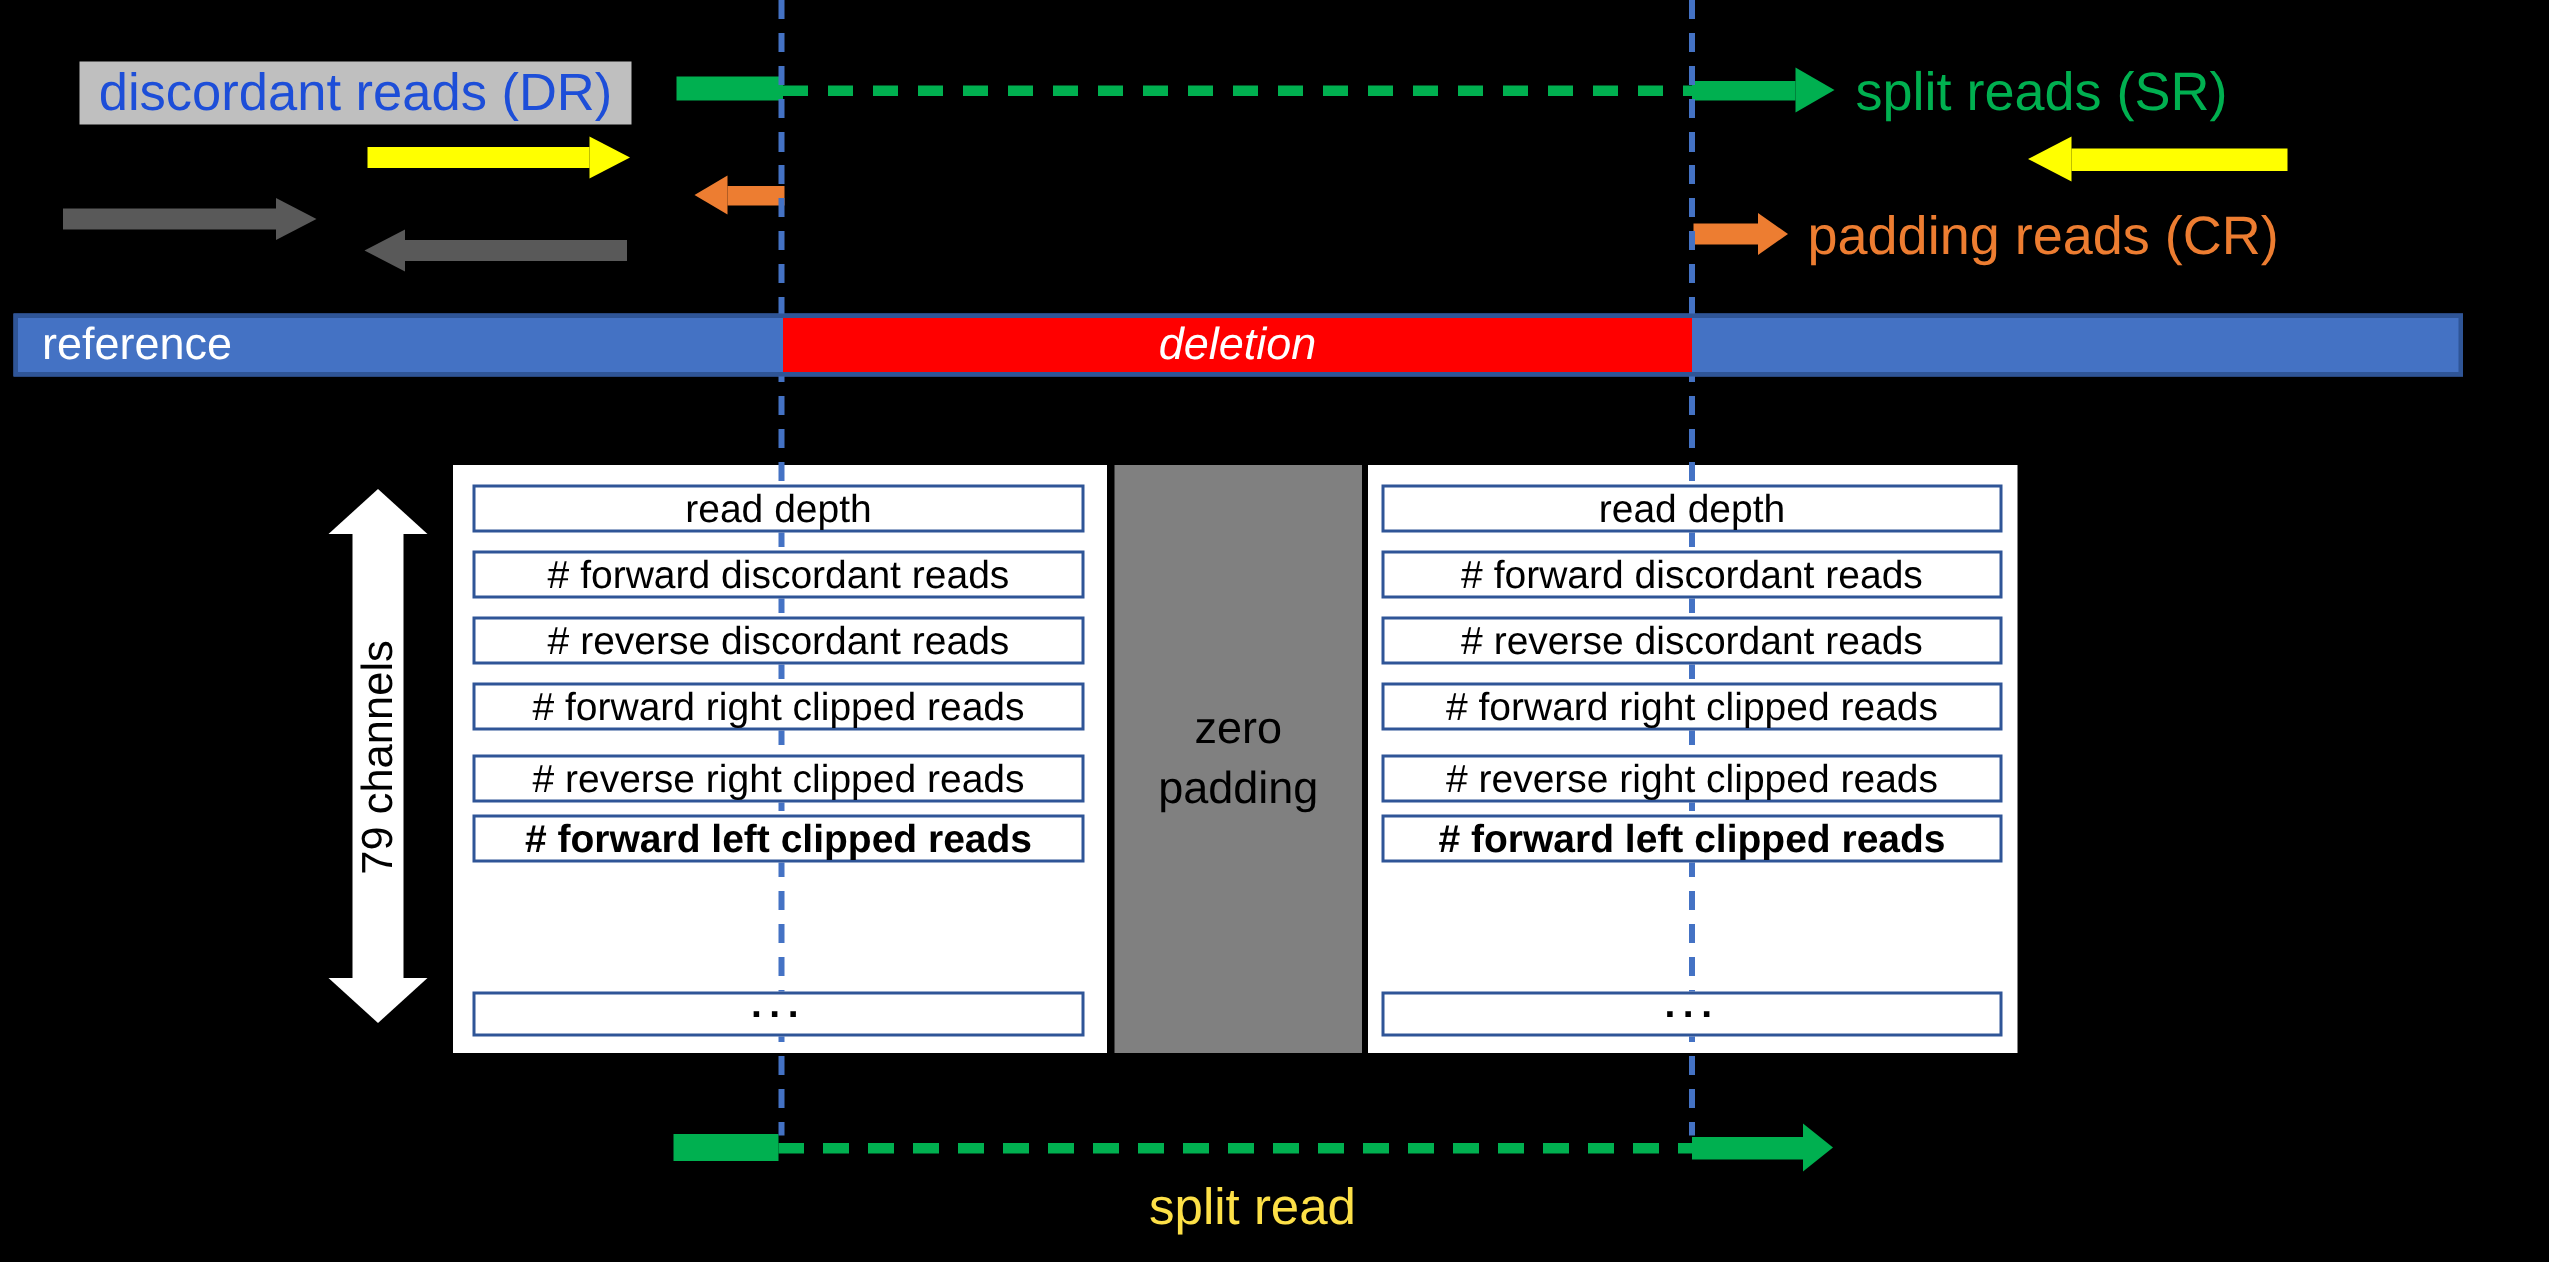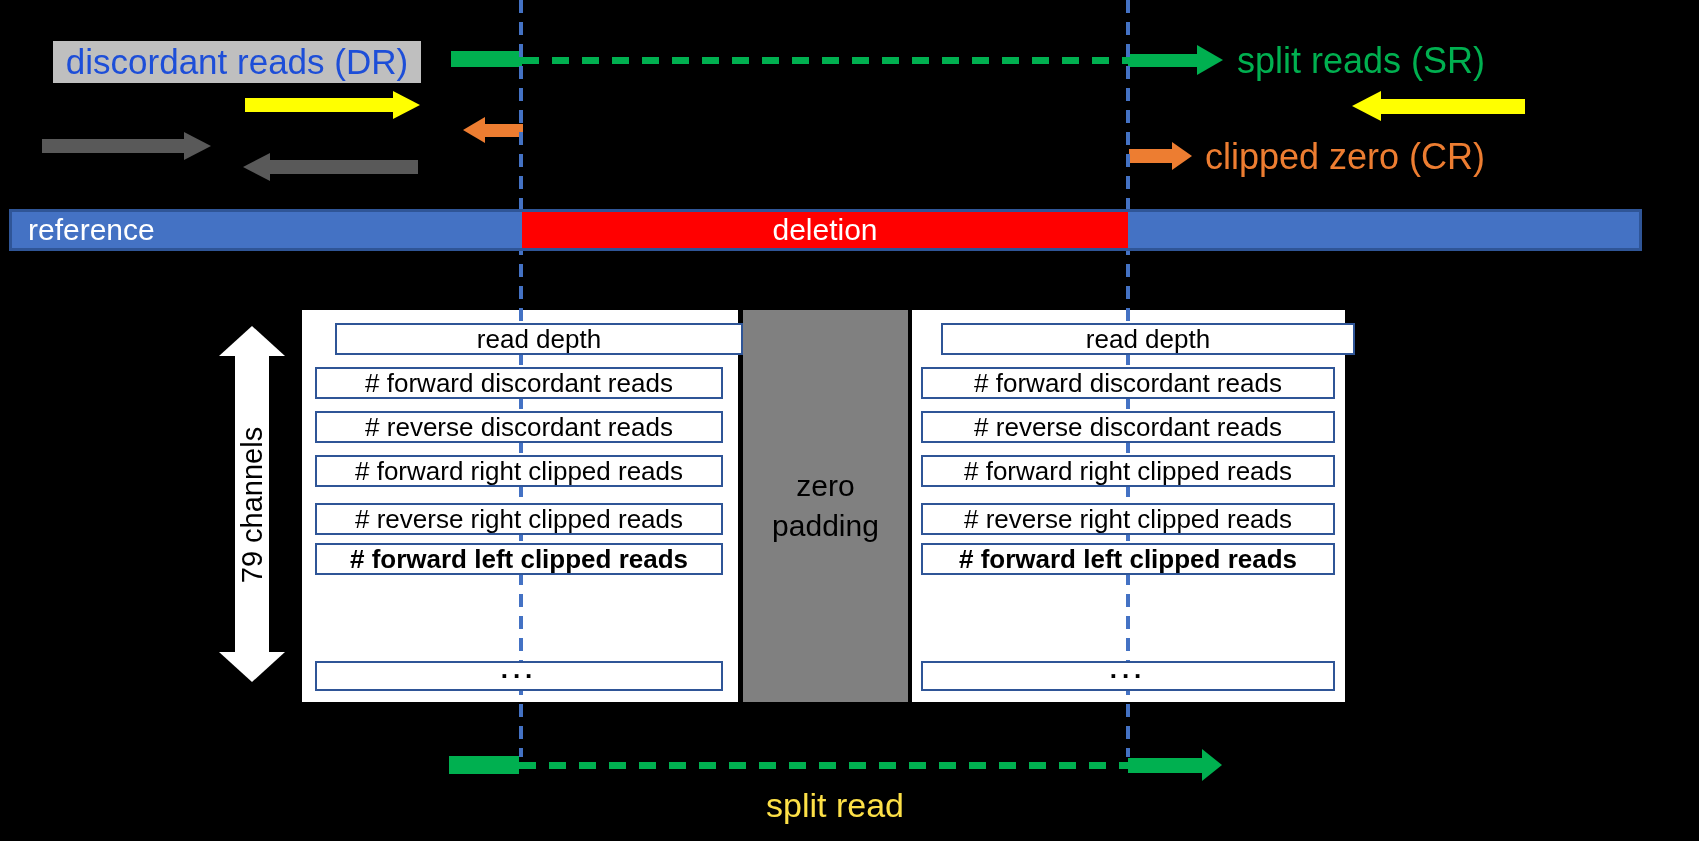--- a/index.html
+++ b/index.html
@@ -22,34 +22,34 @@
   .green{background:#00B050;} .orange{background:#ED7D31;}
   
   .vdash{width:4px;background:repeating-linear-gradient(180deg,#4472C4 0 13px,transparent 13px 22px);z-index:2;}
   .gdash{height:7px;background:repeating-linear-gradient(90deg,#00B050 0 17px,transparent 17px 30px);}
   
   .refbar{left:9px;top:209px;width:1633px;height:42px;background:#4472C4;
     border:3px solid #2F5597;box-sizing:border-box;z-index:3;}
   .ref-label{position:absolute;left:16px;top:0;height:100%;display:flex;align-items:center;
     color:#fff;font-size:30px;}
   .deletion{position:absolute;left:510px;top:0;height:100%;width:606px;background:#FF0000;
-    display:flex;align-items:center;justify-content:center;color:#fff;font-size:30px;}
+    display:flex;align-items:center;justify-content:center;color:#fff;font-size:30px;font-style:italic;}
   
   .matrix{top:310px;height:392px;background:#fff;}
   .matrix-left{left:302px;width:436px;}
   .matrix-right{left:912px;width:433px;}
   .zero-pad{left:743px;top:310px;width:165px;height:392px;background:#808080;
     display:flex;flex-direction:column;align-items:center;justify-content:center;
     color:#000000;font-size:30px;line-height:1.35;}
   .chrow{position:absolute;height:32px;border:2px solid #2F5597;box-sizing:border-box;
     background:#fff;display:flex;align-items:center;justify-content:center;
     color:#000;font-size:26px;white-space:nowrap;z-index:3;}
   .matrix-left .chrow{left:13px;width:408px;}
   .matrix-right .chrow{left:9px;width:414px;}
-  .r0{top:13px;margin-left:20px;} .r1{top:57px;} .r2{top:101px;} .r3{top:145px;} .r4{top:193px;} .r5{top:233px;font-weight:bold;}
+  .r0{top:13px;} .r1{top:57px;} .r2{top:101px;} .r3{top:145px;} .r4{top:193px;} .r5{top:233px;font-weight:bold;}
   .rdots{top:351px;height:30px;font-weight:bold;letter-spacing:5px;}
   .rdots span{transform:translateY(-7px);}
   
   .ch-shaft{left:235px;top:352px;width:34px;height:302px;background:#fff;}
   .ch-head-top{left:219px;top:326px;border-left:33px solid transparent;border-right:33px solid transparent;border-bottom:30px solid #fff;}
   .ch-head-bot{left:219px;top:652px;border-left:33px solid transparent;border-right:33px solid transparent;border-top:30px solid #fff;}
   .ch-label{left:132px;top:487px;width:240px;height:36px;display:flex;align-items:center;justify-content:center;
     color:#000;font-size:29px;transform:rotate(-90deg);white-space:nowrap;z-index:2;}
 </style>
 </head>
@@ -78,21 +78,21 @@
   <div class="abs gdash" style="left:522px;top:57px;width:606px;"></div>
   <div class="shaft green" style="left:1128px;top:54px;width:69px;height:13px;"></div>
   <div class="head" style="left:1197px;top:45px;border-top:15px solid transparent;border-bottom:15px solid transparent;border-left:26px solid #00B050;"></div>
   <div class="abs split-reads-label">split reads (SR)</div>
 
   <div class="head" style="left:1352px;top:91px;border-top:15px solid transparent;border-bottom:15px solid transparent;border-right:29px solid #FFFF00;"></div>
   <div class="shaft yellow" style="left:1381px;top:99px;width:144px;height:15px;"></div>
 
   <div class="shaft orange" style="left:1129px;top:149px;width:43px;height:14px;"></div>
   <div class="head" style="left:1172px;top:142px;border-top:14px solid transparent;border-bottom:14px solid transparent;border-left:20px solid #ED7D31;"></div>
-  <div class="abs clipped-reads-label">clipped zero (CR)</div>
+  <div class="abs clipped-reads-label">padding reads (CR)</div>
 
   <div class="abs refbar">
     <div class="ref-label">reference</div>
     <div class="deletion">
       <span>deletion</span>
     </div>
   </div>
 
   <div class="abs ch-shaft"></div>
   <div class="head ch-head-top"></div>

